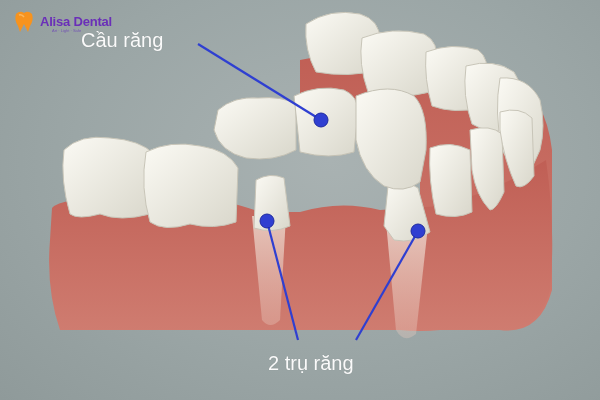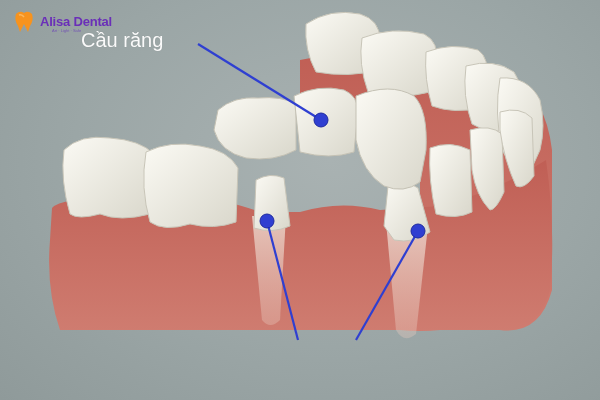--- a/index.html
+++ b/index.html
@@ -88,13 +88,14 @@
       <path d="M2,4 Q6,0 10,3 Q14,0 18,4 Q20,10 16,16 L14,22 Q12,18 10,14 Q8,18 6,22 L4,16 Q0,10 2,4Z" fill="#f7931e"></path>
       <path d="M5,5 Q8,4 10,7" stroke="#fbb65c" stroke-width="1.5" fill="none"></path>
     </svg>
     <div class="logo-text">
       <div class="brand">Alisa Dental</div>
       <div class="tagline">Art · Light · Safe</div>
     </div>
   </div>
 
   <div class="label label-bridge">Cầu răng</div>
+  <div class="label label-abutments">2 trụ răng</div>
 </div>
 
 </body></html>

